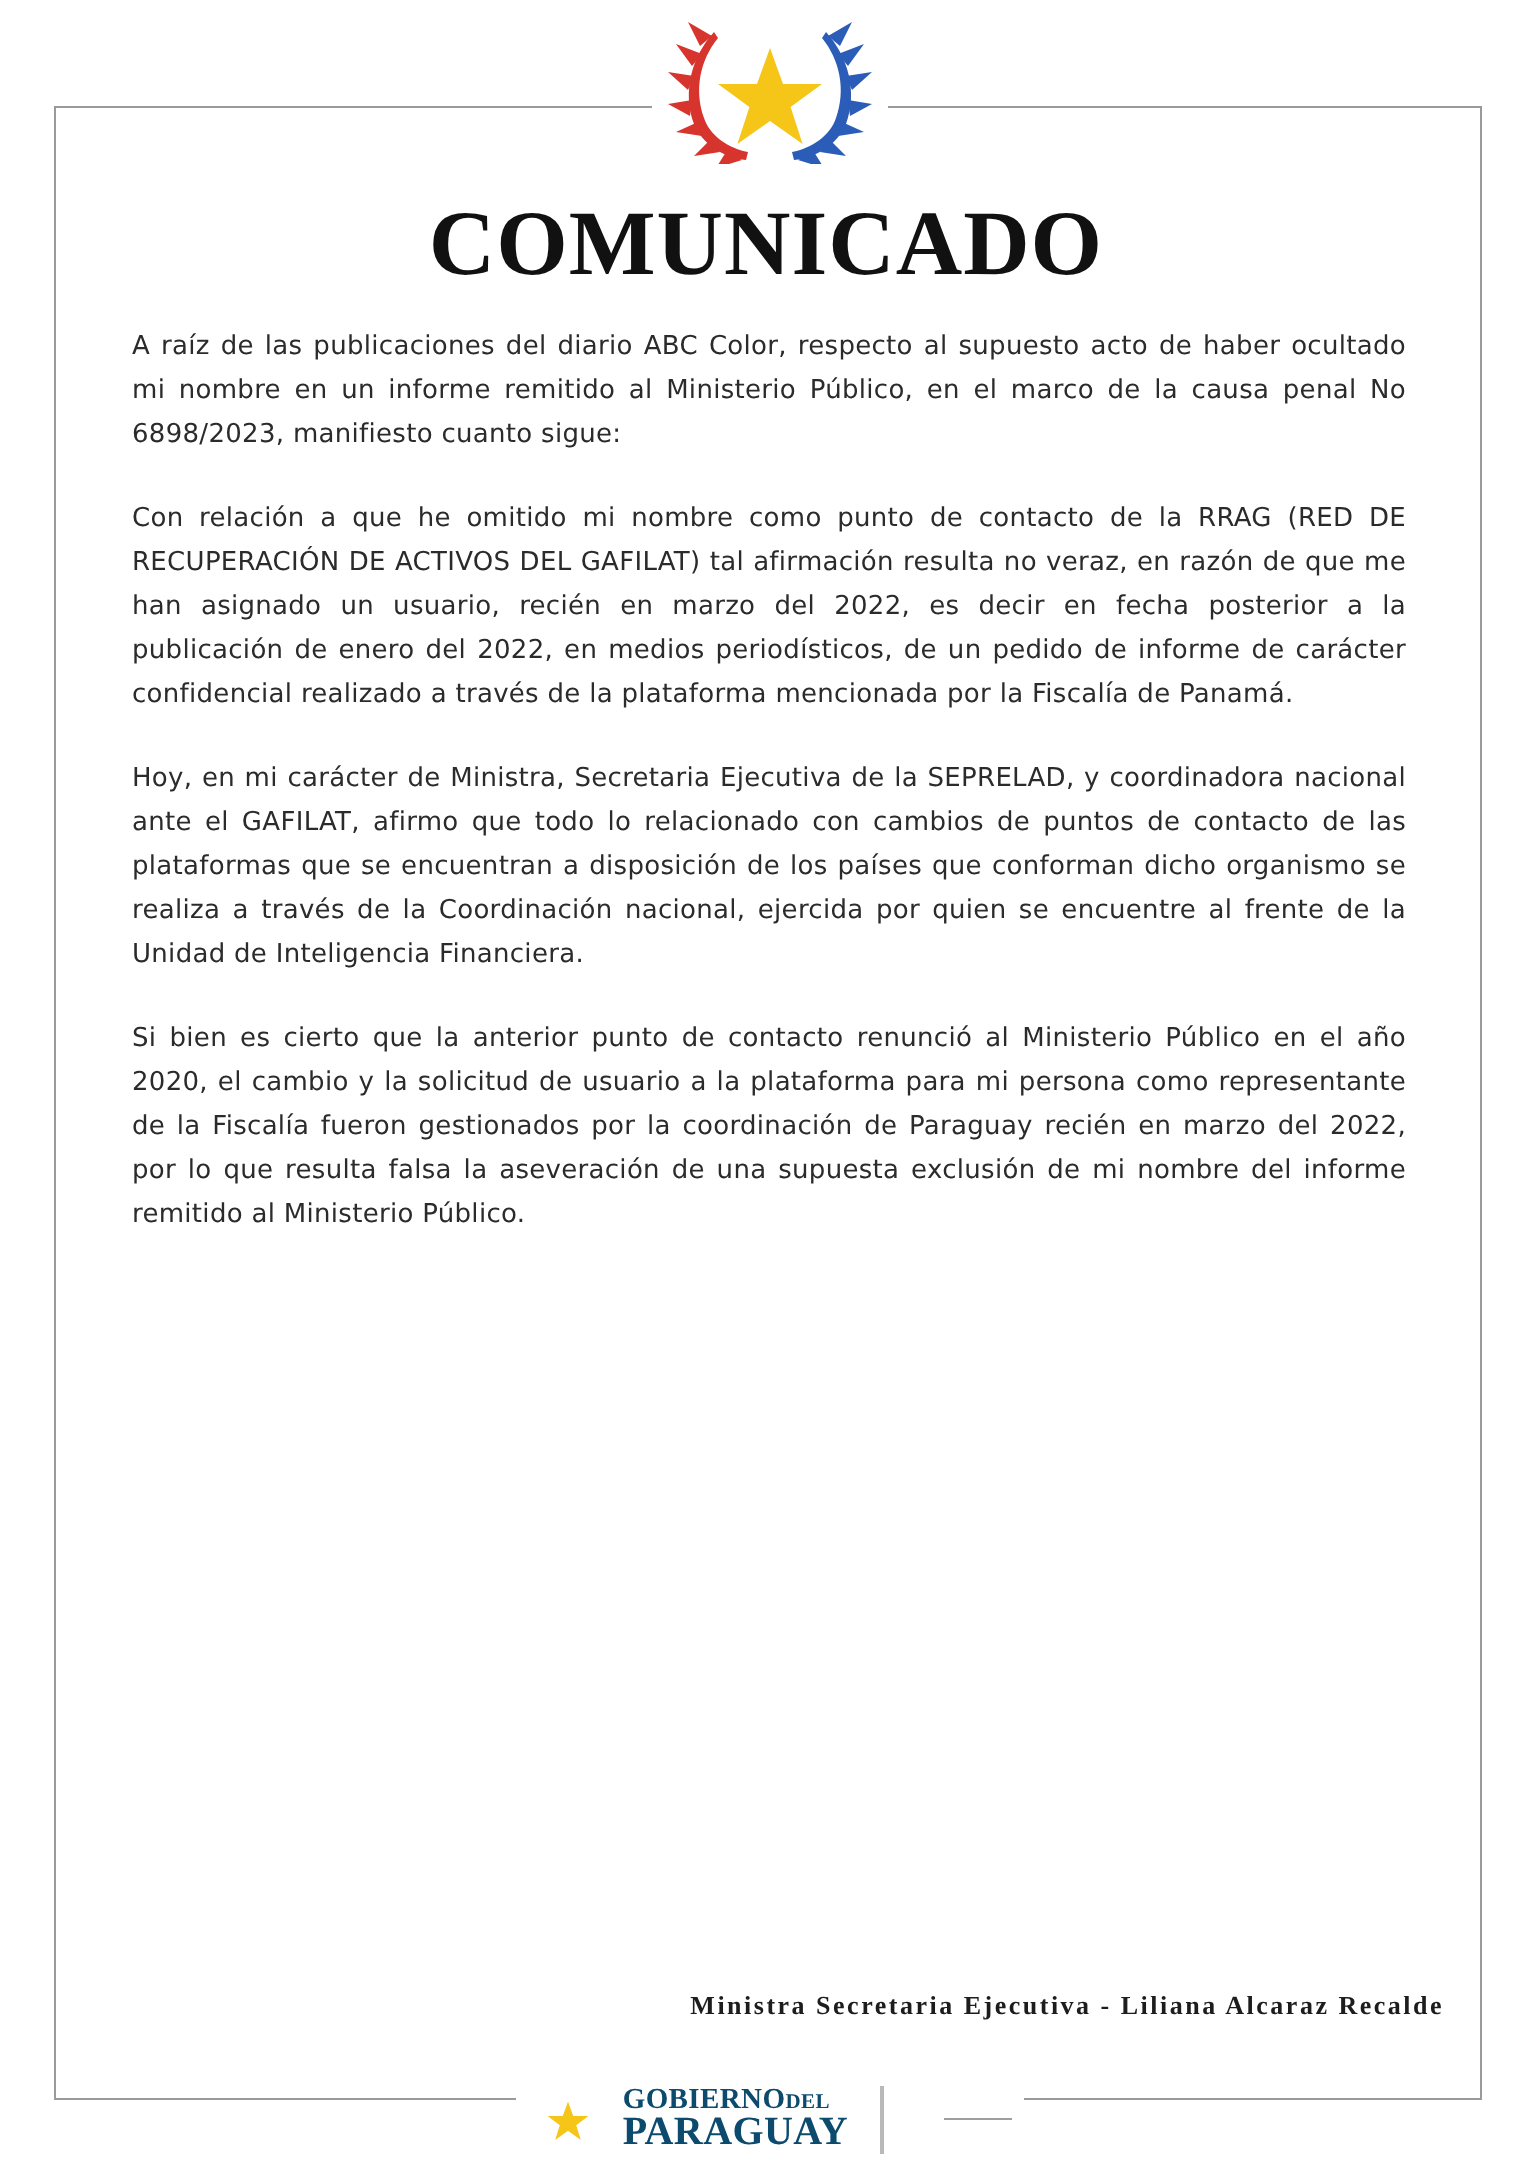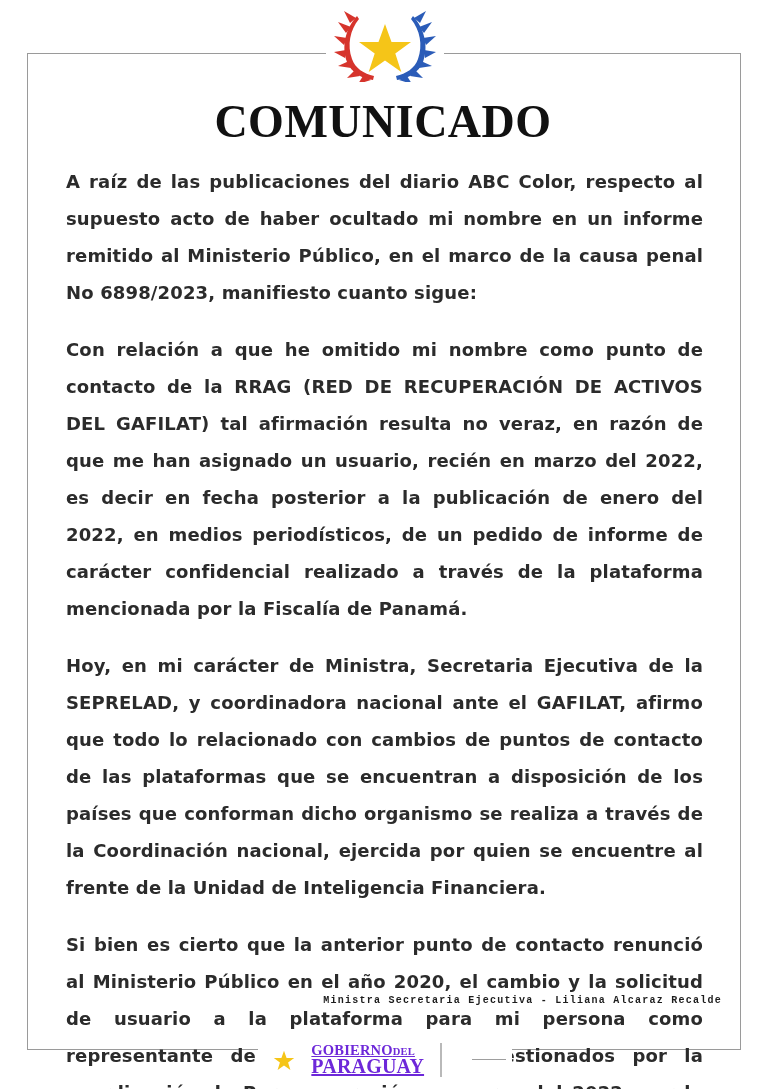--- a/index.html
+++ b/index.html
@@ -64,42 +64,42 @@
 
   
   .body-block {
     position: absolute;
     left: 66px;
     top: 163px;
     width: 637px;
   }
   .para {
     font-family: "DejaVu Sans", sans-serif;
-    font-size: 18px;
-    line-height: 37px;
+    font-size: 13px;
+    line-height: 22px;
     color: #2b2b2b;
     text-align: justify;
     text-justify: inter-word;
     margin: 0 0 20px 0;
-    font-weight: 700;
+    font-weight: 400;
     letter-spacing: 0.15px;
   }
   .para:last-child { margin-bottom: 0; }
 
   
   .signature {
     position: absolute;
     left: 0;
     top: 995px;
     width: 770px;
     padding-right: 48px;
     box-sizing: border-box;
     text-align: right;
-    font-family: Liberation Mono, monospace;
-    font-size: 10px;
+    font-family: Liberation Serif, serif;
+    font-size: 13px;
     font-weight: bold;
     letter-spacing: 1.25px;
     color: #1d1d1d;
   }
 
   
   .footer {
     position: absolute;
     left: 0;
     top: 1030px;
@@ -116,23 +116,22 @@
     padding: 2px 6px;
   }
   .gov-emblem {
     width: 40px;
     height: 40px;
     flex: 0 0 auto;
   }
   .gov-wordmark {
     margin-left: 7px;
     font-family: "Liberation Serif", "DejaVu Serif", serif;
-    color: #6d28d9;
+    color: #0c4a6e;
     line-height: 0.98;
-    text-decoration: underline;
   }
   .gov-line1 {
     font-size: 14.5px;
     font-weight: bold;
     letter-spacing: 0.2px;
     white-space: nowrap;
   }
   .gov-line1 .small {
     font-size: 10.5px;
     letter-spacing: 0.2px;

